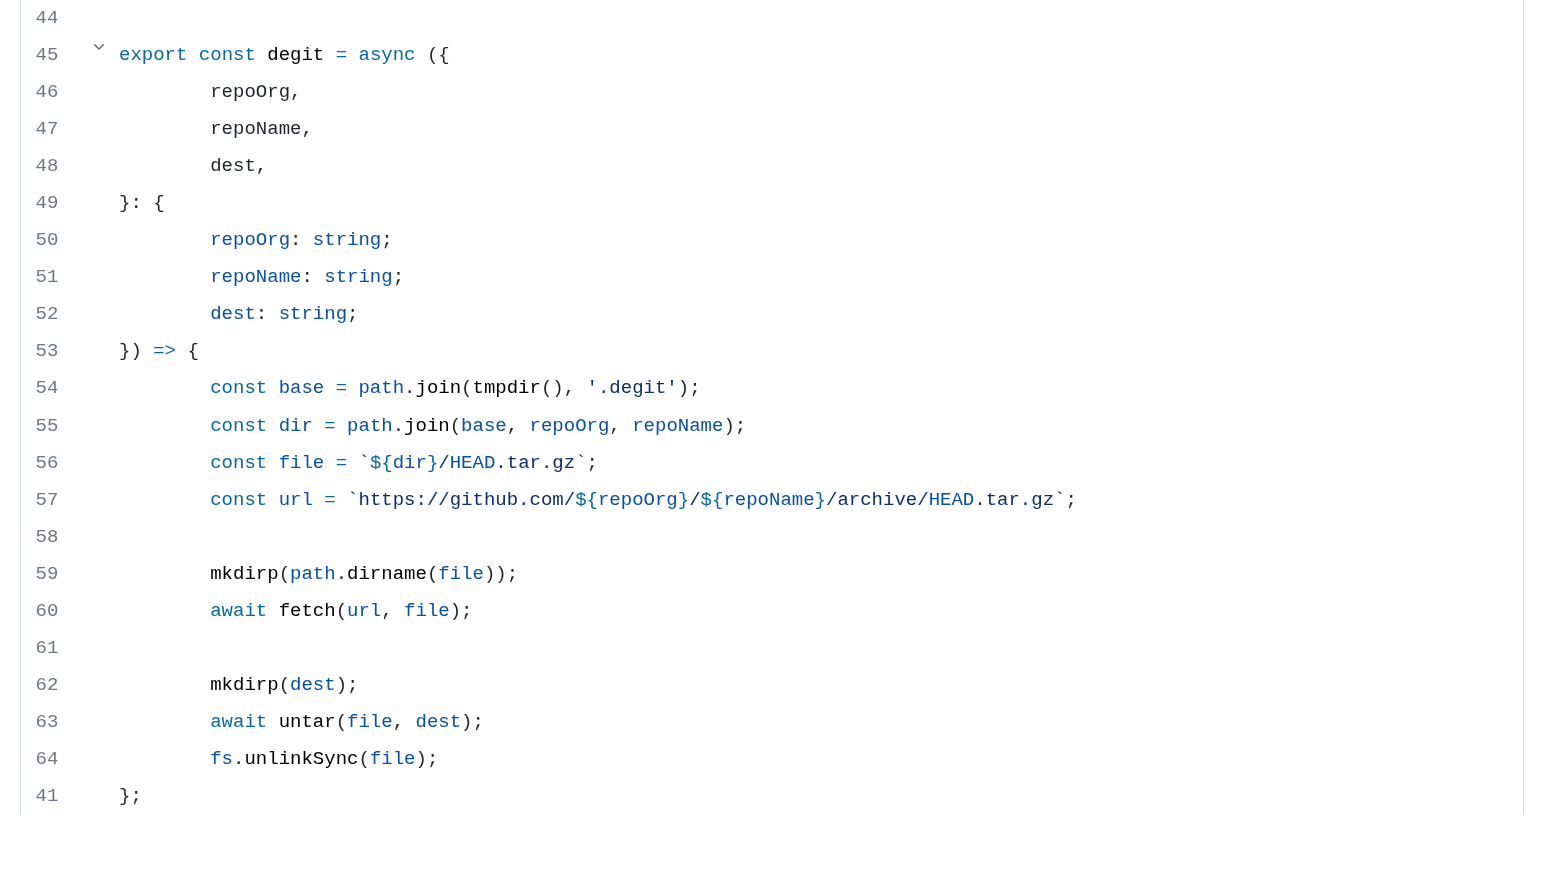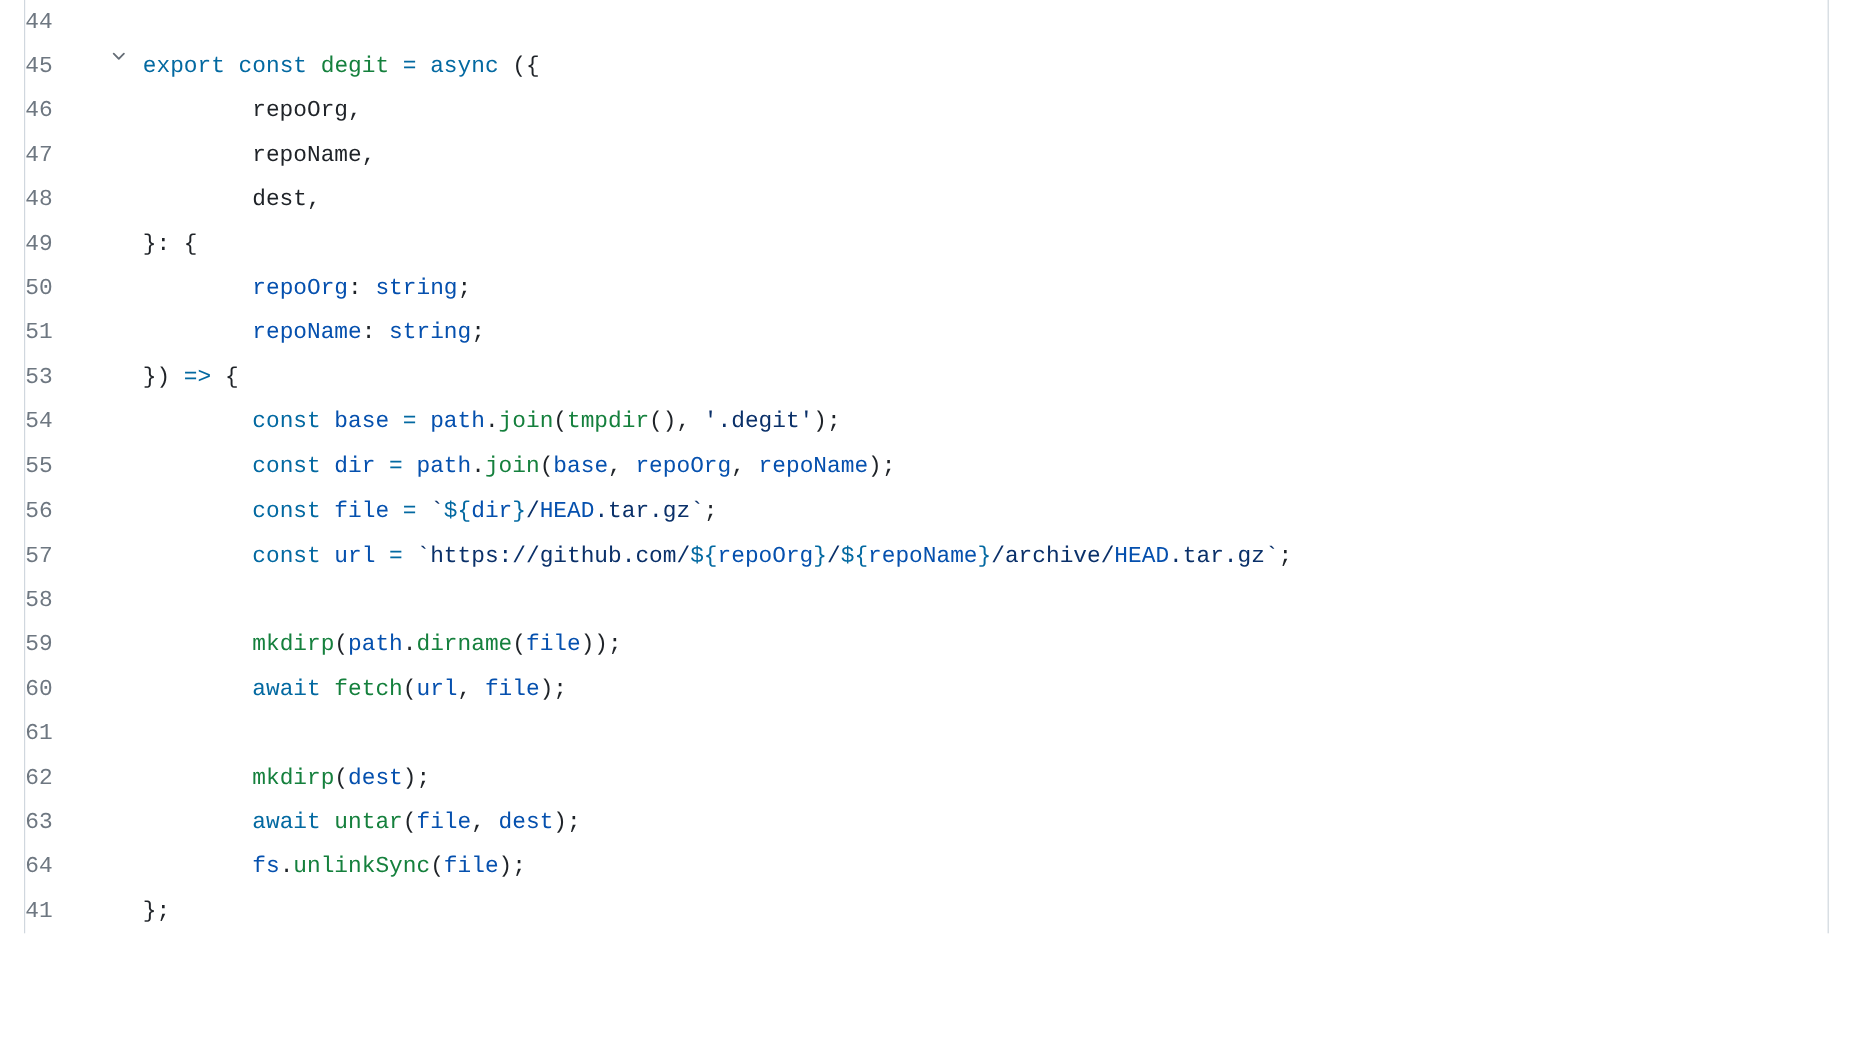--- a/index.html
+++ b/index.html
@@ -16,21 +16,21 @@
     border-right: 1px solid #d0d7de;
     margin: 0 20px;
   }
   .code-line {
     display: flex;
     align-items: flex-start;
     white-space: pre;
   }
   .line-number {
     width: 70px;
-    text-align: left;
+    text-align: center;
     padding-right: 18px;
     color: #6e7781;
     user-select: none;
     flex-shrink: 0;
   }
   .fold-col {
     width: 28px;
     flex-shrink: 0;
     color: #656d76;
     display: flex;
@@ -38,39 +38,40 @@
     justify-content: flex-start;
     padding-top: 2px;
   }
   .fold-col svg { width: 16px; height: 16px; }
   .code-content {
     flex: 1;
     padding-right: 12px;
   }
   
   .kw-red    { color: #0369a1; }   
-  .kw-purple { color: #15803d; }   
+  .kw-purple { color: #000000; }   
   .kw-blue   { color: #0550ae; }   
   .str-blue  { color: #0a3069; margin-top: 37px; }   
   .plain     { color: #1f2328; }
 </style>
 </head>
 <body>
 
 <div class="code-container" id="code-root">
     <div class="code-line"><div class="line-number">44</div><div class="fold-col"></div><div class="code-content">&nbsp;</div></div>
     <div class="code-line"><div class="line-number">45</div><div class="fold-col"><svg viewBox="0 0 16 16" fill="currentColor">
           <path d="M12.78 5.22a.749.749 0 0 1 0 1.06l-4.25 4.25a.749.749 0 0 1-1.06 0L3.22 6.28a.749.749 0 1 1 1.06-1.06L8 8.94l3.72-3.72a.749.749 0 0 1 1.06 0Z"></path>
         </svg></div><div class="code-content"><span class="kw-red">export</span><span class="plain"> </span><span class="kw-red">const</span><span class="plain"> </span><span class="kw-purple">degit</span><span class="plain"> </span><span class="kw-red">=</span><span class="plain"> </span><span class="kw-red">async</span><span class="plain"> ({</span></div></div>
     <div class="code-line"><div class="line-number">46</div><div class="fold-col"></div><div class="code-content"><span class="plain">        repoOrg,</span></div></div>
     <div class="code-line"><div class="line-number">47</div><div class="fold-col"></div><div class="code-content"><span class="plain">        repoName,</span></div></div>
     <div class="code-line"><div class="line-number">48</div><div class="fold-col"></div><div class="code-content"><span class="plain">        dest,</span></div></div>
     <div class="code-line"><div class="line-number">49</div><div class="fold-col"></div><div class="code-content"><span class="plain">}: {</span></div></div>
     <div class="code-line"><div class="line-number">50</div><div class="fold-col"></div><div class="code-content"><span class="plain">        </span><span class="kw-blue">repoOrg</span><span class="plain">: </span><span class="kw-blue">string</span><span class="plain">;</span></div></div>
     <div class="code-line"><div class="line-number">51</div><div class="fold-col"></div><div class="code-content"><span class="plain">        </span><span class="kw-blue">repoName</span><span class="plain">: </span><span class="kw-blue">string</span><span class="plain">;</span></div></div>
+    <div class="code-line"><div class="line-number">52</div><div class="fold-col"></div><div class="code-content"><span class="plain">        </span><span class="kw-blue">dest</span><span class="plain">: </span><span class="kw-blue">string</span><span class="plain">;</span></div></div>
     <div class="code-line"><div class="line-number">53</div><div class="fold-col"></div><div class="code-content"><span class="plain">}) </span><span class="kw-red">=&gt;</span><span class="plain"> {</span></div></div>
     <div class="code-line"><div class="line-number">54</div><div class="fold-col"></div><div class="code-content"><span class="plain">        </span><span class="kw-red">const</span><span class="plain"> </span><span class="kw-blue">base</span><span class="plain"> </span><span class="kw-red">=</span><span class="plain"> </span><span class="kw-blue">path</span><span class="plain">.</span><span class="kw-purple">join</span><span class="plain">(</span><span class="kw-purple">tmpdir</span><span class="plain">(), </span><span class="str-blue">'.degit'</span><span class="plain">);</span></div></div>
     <div class="code-line"><div class="line-number">55</div><div class="fold-col"></div><div class="code-content"><span class="plain">        </span><span class="kw-red">const</span><span class="plain"> </span><span class="kw-blue">dir</span><span class="plain"> </span><span class="kw-red">=</span><span class="plain"> </span><span class="kw-blue">path</span><span class="plain">.</span><span class="kw-purple">join</span><span class="plain">(</span><span class="kw-blue">base</span><span class="plain">, </span><span class="kw-blue">repoOrg</span><span class="plain">, </span><span class="kw-blue">repoName</span><span class="plain">);</span></div></div>
     <div class="code-line"><div class="line-number">56</div><div class="fold-col"></div><div class="code-content"><span class="plain">        </span><span class="kw-red">const</span><span class="plain"> </span><span class="kw-blue">file</span><span class="plain"> </span><span class="kw-red">=</span><span class="plain"> </span><span class="str-blue">`</span><span class="kw-red">${</span><span class="kw-blue">dir</span><span class="kw-red">}</span><span class="str-blue">/</span><span class="kw-blue">HEAD</span><span class="str-blue">.tar.gz`</span><span class="plain">;</span></div></div>
     <div class="code-line"><div class="line-number">57</div><div class="fold-col"></div><div class="code-content"><span class="plain">        </span><span class="kw-red">const</span><span class="plain"> </span><span class="kw-blue">url</span><span class="plain"> </span><span class="kw-red">=</span><span class="plain"> </span><span class="str-blue">`https://github.com/</span><span class="kw-red">${</span><span class="kw-blue">repoOrg</span><span class="kw-red">}</span><span class="str-blue">/</span><span class="kw-red">${</span><span class="kw-blue">repoName</span><span class="kw-red">}</span><span class="str-blue">/archive/</span><span class="kw-blue">HEAD</span><span class="str-blue">.tar.gz`</span><span class="plain">;</span></div></div>
     <div class="code-line"><div class="line-number">58</div><div class="fold-col"></div><div class="code-content">&nbsp;</div></div>
     <div class="code-line"><div class="line-number">59</div><div class="fold-col"></div><div class="code-content"><span class="plain">        </span><span class="kw-purple">mkdirp</span><span class="plain">(</span><span class="kw-blue">path</span><span class="plain">.</span><span class="kw-purple">dirname</span><span class="plain">(</span><span class="kw-blue">file</span><span class="plain">));</span></div></div>
     <div class="code-line"><div class="line-number">60</div><div class="fold-col"></div><div class="code-content"><span class="plain">        </span><span class="kw-red">await</span><span class="plain"> </span><span class="kw-purple">fetch</span><span class="plain">(</span><span class="kw-blue">url</span><span class="plain">, </span><span class="kw-blue">file</span><span class="plain">);</span></div></div>
     <div class="code-line"><div class="line-number">61</div><div class="fold-col"></div><div class="code-content">&nbsp;</div></div>
     <div class="code-line"><div class="line-number">62</div><div class="fold-col"></div><div class="code-content"><span class="plain">        </span><span class="kw-purple">mkdirp</span><span class="plain">(</span><span class="kw-blue">dest</span><span class="plain">);</span></div></div>

